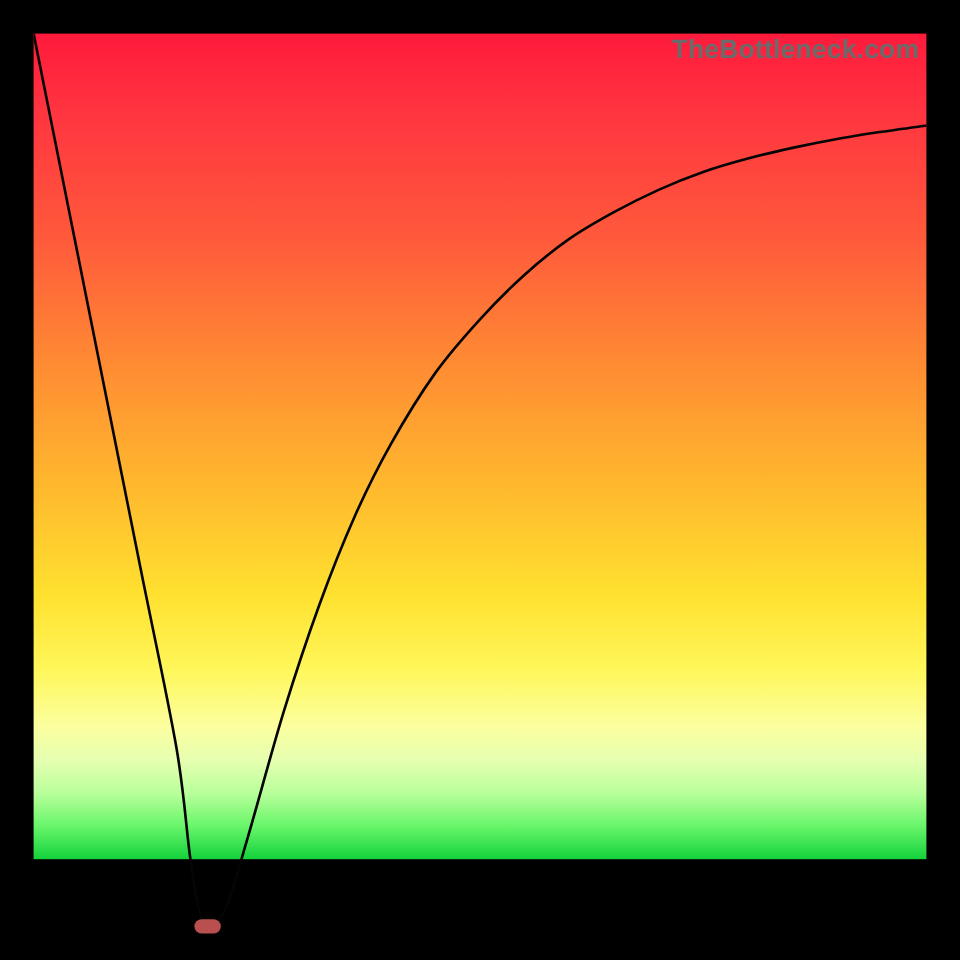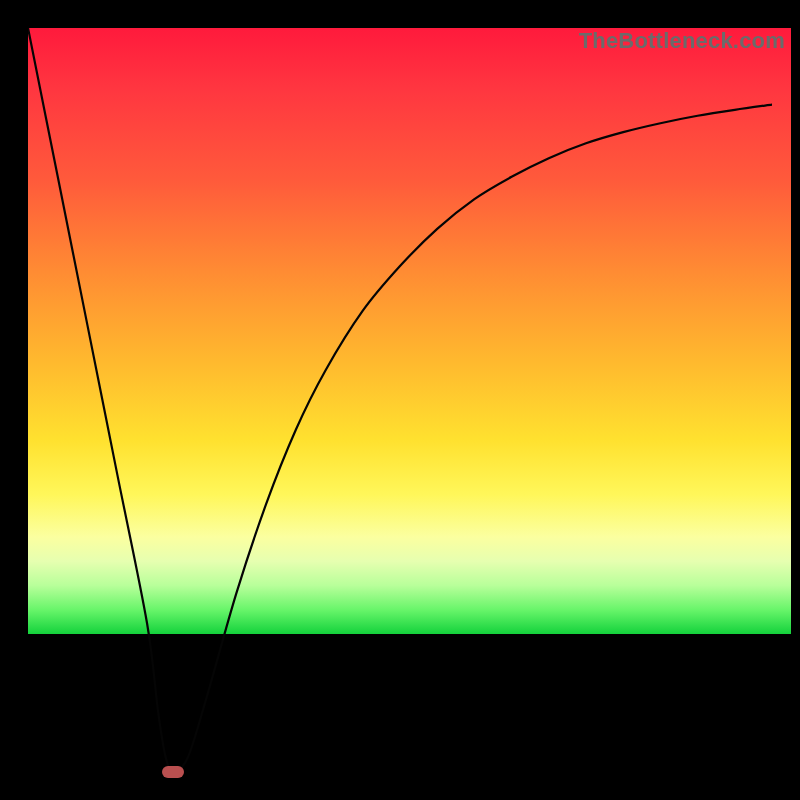--- a/index.html
+++ b/index.html
@@ -15,38 +15,37 @@
     position: relative;
     width: 800px;
     height: 800px;
     background: #000;
   }
   .plot-area {
     position: absolute;
     left: 28px;
     top: 28px;
     width: 744px;
-    height: 606px;
+    height: 688px;
     
     background: linear-gradient(
       to bottom,
       #ff1a3c 0%,
       #ff3640 10%,
       #ff5a3b 25%,
       #ff8b33 40%,
       #ffb92e 55%,
       #ffe12f 68%,
       #fff75a 77%,
       #fbffa0 84%,
       #e6ffb0 88%,
       #b8ff9a 92%,
       #68f56a 96%,
       #14d23c 100%
     );
-    padding-left: 19px;
   }
   .watermark {
     position: absolute;
     top: 0px;
     right: 6px;
     font-size: 22px;
     font-weight: 600;
     color: #6b6b6b;
     letter-spacing: 0.2px;
     user-select: none;

